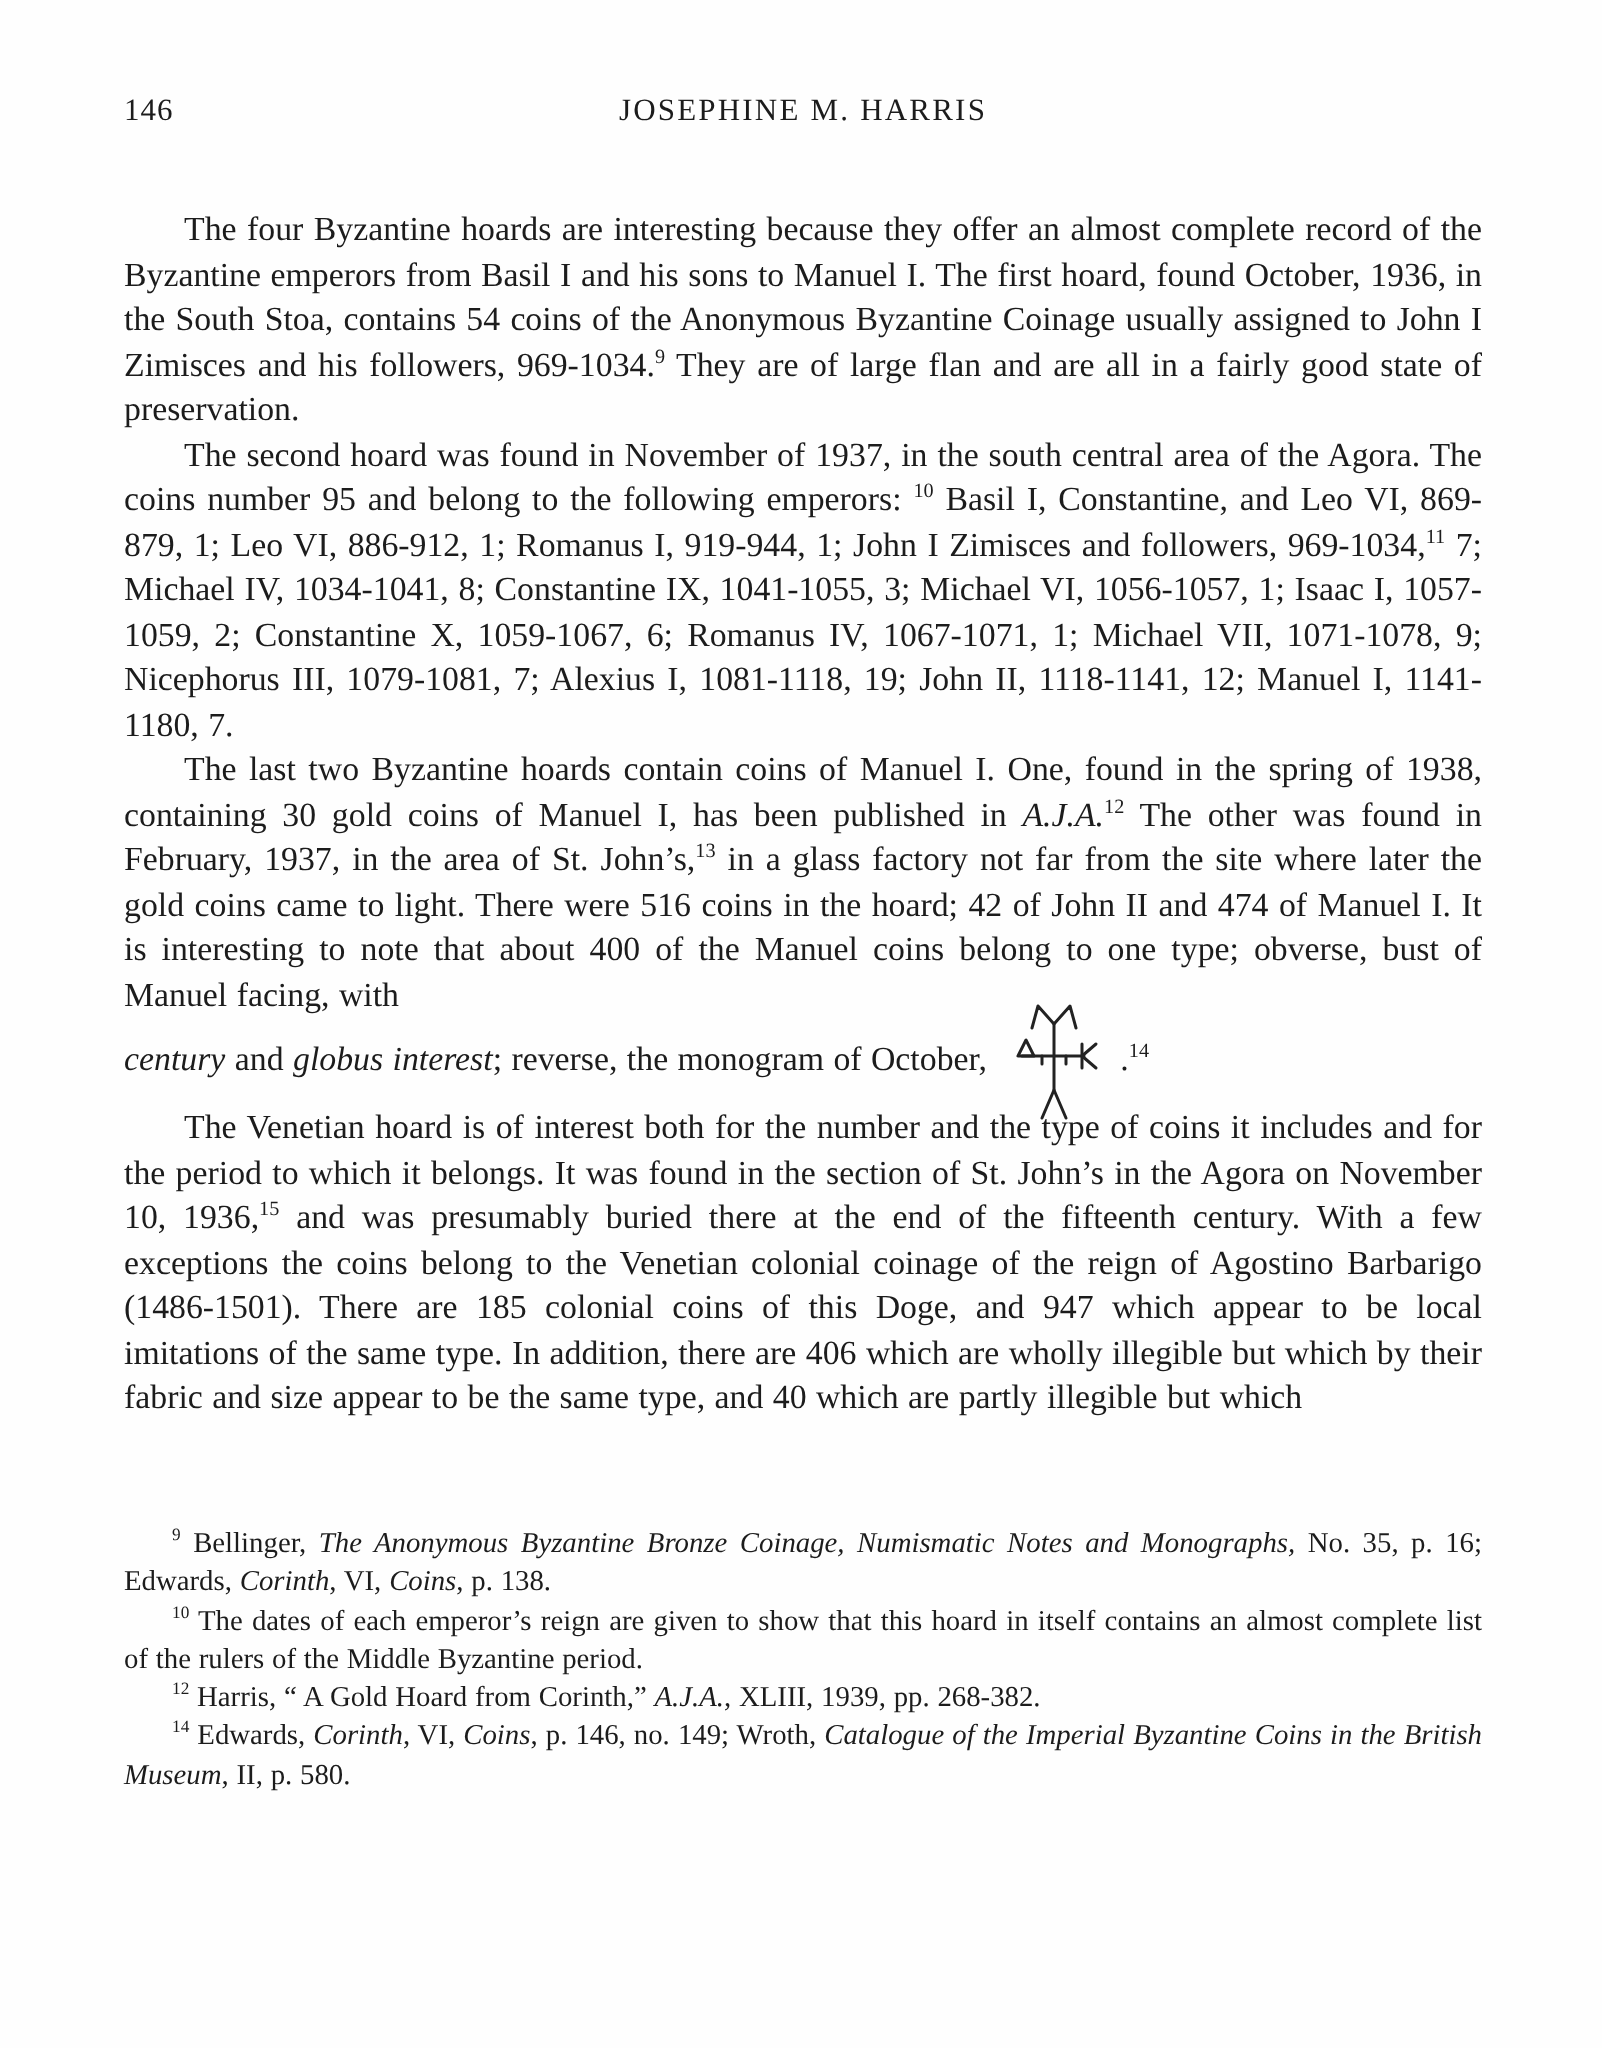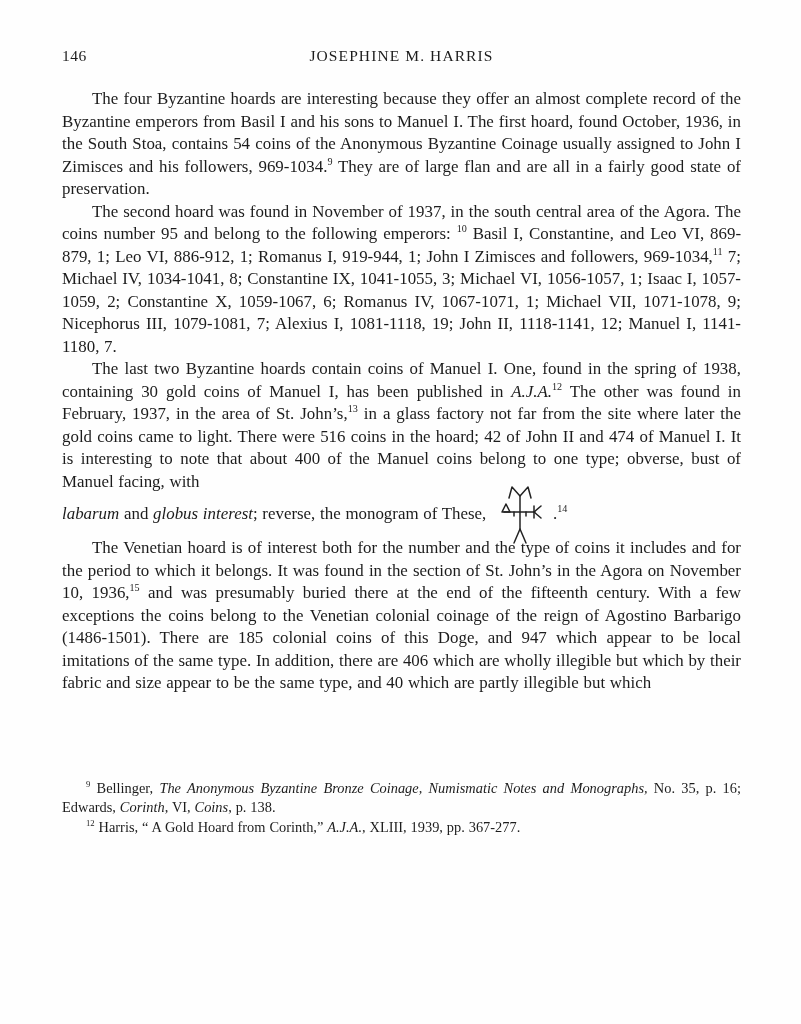--- a/index.html
+++ b/index.html
@@ -14,35 +14,35 @@
   }
   .page-header{
     position:absolute;top:47px;left:62px;width:679px;
     text-align:center;
     font-size:15.5px;letter-spacing:1.1px;
   }
   .page-num{
     position:absolute;left:0;top:0;letter-spacing:.5px;
   }
   .body-text{
-    position:absolute;top:88px;left:62px;width:679px;
+    position:absolute;top:104px;left:62px;width:679px;
     font-size:16.9px;line-height:22.5px;
     text-align:justify;
     word-spacing:.5px;
   }
   .para{margin:0;text-indent:30px;}
   .mono-line{margin:0;text-indent:0;white-space:nowrap;}
   .monogram-svg{
     display:inline-block;
     vertical-align:middle;
     margin:-8px 6px -8px 14px;
     overflow:visible;
   }
   .footnotes{
-    position:absolute;top:779px;left:62px;width:679px;
+    position:absolute;top:763px;left:62px;width:679px;
     font-size:14.4px;line-height:19.3px;
     text-align:justify;
     word-spacing:.3px;
   }
   .fn{margin:0;text-indent:24px;}
   sup{font-size:60%;line-height:0;vertical-align:super;}
   i{font-style:italic;}
 </style>
 </head>
 <body>
@@ -52,36 +52,38 @@
   <div class="page-header">
     <span class="page-num">146</span>
     <span class="running-head">JOSEPHINE M. HARRIS</span>
   </div>
 
   <div class="body-text">
     <p class="para"><span>The four Byzantine hoards are interesting because they offer an almost complete record of the Byzantine emperors from Basil I and his sons to Manuel I.  The first hoard, found October, 1936, in the South Stoa, contains 54 coins of the Anonymous Byzantine Coinage usually assigned to John I Zimisces and his followers, 969-1034.</span><sup>9</sup><span>  They are of large flan and are all in a fairly good state of preservation.</span></p>
     <p class="para"><span>The second hoard was found in November of 1937, in the south central area of the Agora.  The coins number 95 and belong to the following emperors: </span><sup>10</sup><span>  Basil I, Constantine, and Leo VI, 869-879, 1; Leo VI, 886-912, 1; Romanus I, 919-944, 1; John I Zimisces and followers, 969-1034,</span><sup>11</sup><span> 7; Michael IV, 1034-1041, 8; Constantine IX, 1041-1055, 3; Michael VI, 1056-1057, 1; Isaac I, 1057-1059, 2; Constantine X, 1059-1067, 6; Romanus IV, 1067-1071, 1; Michael VII, 1071-1078, 9; Nicephorus III, 1079-1081, 7; Alexius I, 1081-1118, 19; John II, 1118-1141, 12; Manuel I, 1141-1180, 7.</span></p>
     <p class="para"><span>The last two Byzantine hoards contain coins of Manuel I.  One, found in the spring of 1938, containing 30 gold coins of Manuel I, has been published in </span><i>A.J.A.</i><sup>12</sup><span> The other was found in February, 1937, in the area of St. John’s,</span><sup>13</sup><span> in a glass factory not far from the site where later the gold coins came to light.  There were 516 coins in the hoard; 42 of John II and 474 of Manuel I.  It is interesting to note that about 400 of the Manuel coins belong to one type; obverse, bust of Manuel facing, with</span></p>
 
-    <p class="mono-line"><span><i>labarum</i><span> and </span><i>globus interest</i><span>; reverse, the monogram of These,</span></span><svg class="monogram-svg" width="42" height="60" viewBox="0 0 42 60">
+    <p class="mono-line"><span><i>century</i><span> and </span><i>globus interest</i><span>; reverse, the monogram of October,</span></span><svg class="monogram-svg" width="42" height="60" viewBox="0 0 42 60">
         <g fill="none" stroke="#222" stroke-width="1.5" stroke-linecap="round" stroke-linejoin="round">
           <polyline points="9,13 12,2 20,11 28,2 31,13"></polyline>
           <line x1="20" y1="11" x2="20" y2="44"></line>
           <line x1="4" y1="27" x2="35" y2="27"></line>
           <line x1="14" y1="27" x2="14" y2="31"></line>
           <line x1="26" y1="27" x2="26" y2="31"></line>
           <polygon points="2,27 10,27 6,19"></polygon>
           <line x1="34" y1="21" x2="34" y2="33"></line>
           <line x1="34" y1="27" x2="41" y2="21"></line>
           <line x1="34" y1="27" x2="41" y2="33"></line>
           <polyline points="14,58 20,44 26,58"></polyline>
         </g>
       </svg><span><span> .</span><sup>14</sup></span></p>
 
     <p class="para"><span>The Venetian hoard is of interest both for the number and the type of coins it includes and for the period to which it belongs.  It was found in the section of St. John’s in the Agora on November 10, 1936,</span><sup>15</sup><span> and was presumably buried there at the end of the fifteenth century.  With a few exceptions the coins belong to the Venetian colonial coinage of the reign of Agostino Barbarigo (1486-1501).  There are 185 colonial coins of this Doge, and 947 which appear to be local imitations of the same type.  In addition, there are 406 which are wholly illegible but which by their fabric and size appear to be the same type, and 40 which are partly illegible but which</span></p>
   </div>
 
   <div class="footnotes">
     <p class="fn"><sup>9</sup><span> Bellinger, </span><i>The Anonymous Byzantine Bronze Coinage, Numismatic Notes and Monographs,</i><span> No. 35, p. 16; Edwards, </span><i>Corinth</i><span>, VI, </span><i>Coins</i><span>, p. 138.</span></p>
-    <p class="fn"><sup>12</sup><span> Harris, “ A Gold Hoard from Corinth,” </span><i>A.J.A.</i><span>, XLIII, 1939, pp. 367-277.</span></p>
+    <p class="fn"><sup>10</sup><span> The dates of each emperor’s reign are given to show that this hoard in itself contains an almost complete list of the rulers of the Middle Byzantine period.</span></p>
+    <p class="fn"><sup>12</sup><span> Harris, “ A Gold Hoard from Corinth,” </span><i>A.J.A.</i><span>, XLIII, 1939, pp. 268-382.</span></p>
+    <p class="fn"><sup>14</sup><span> Edwards, </span><i>Corinth</i><span>, VI, </span><i>Coins</i><span>, p. 146, no. 149; Wroth, </span><i>Catalogue of the Imperial Byzantine Coins in the British Museum</i><span>, II, p. 580.</span></p>
   </div>
 
 </div>
 
 </body></html>

